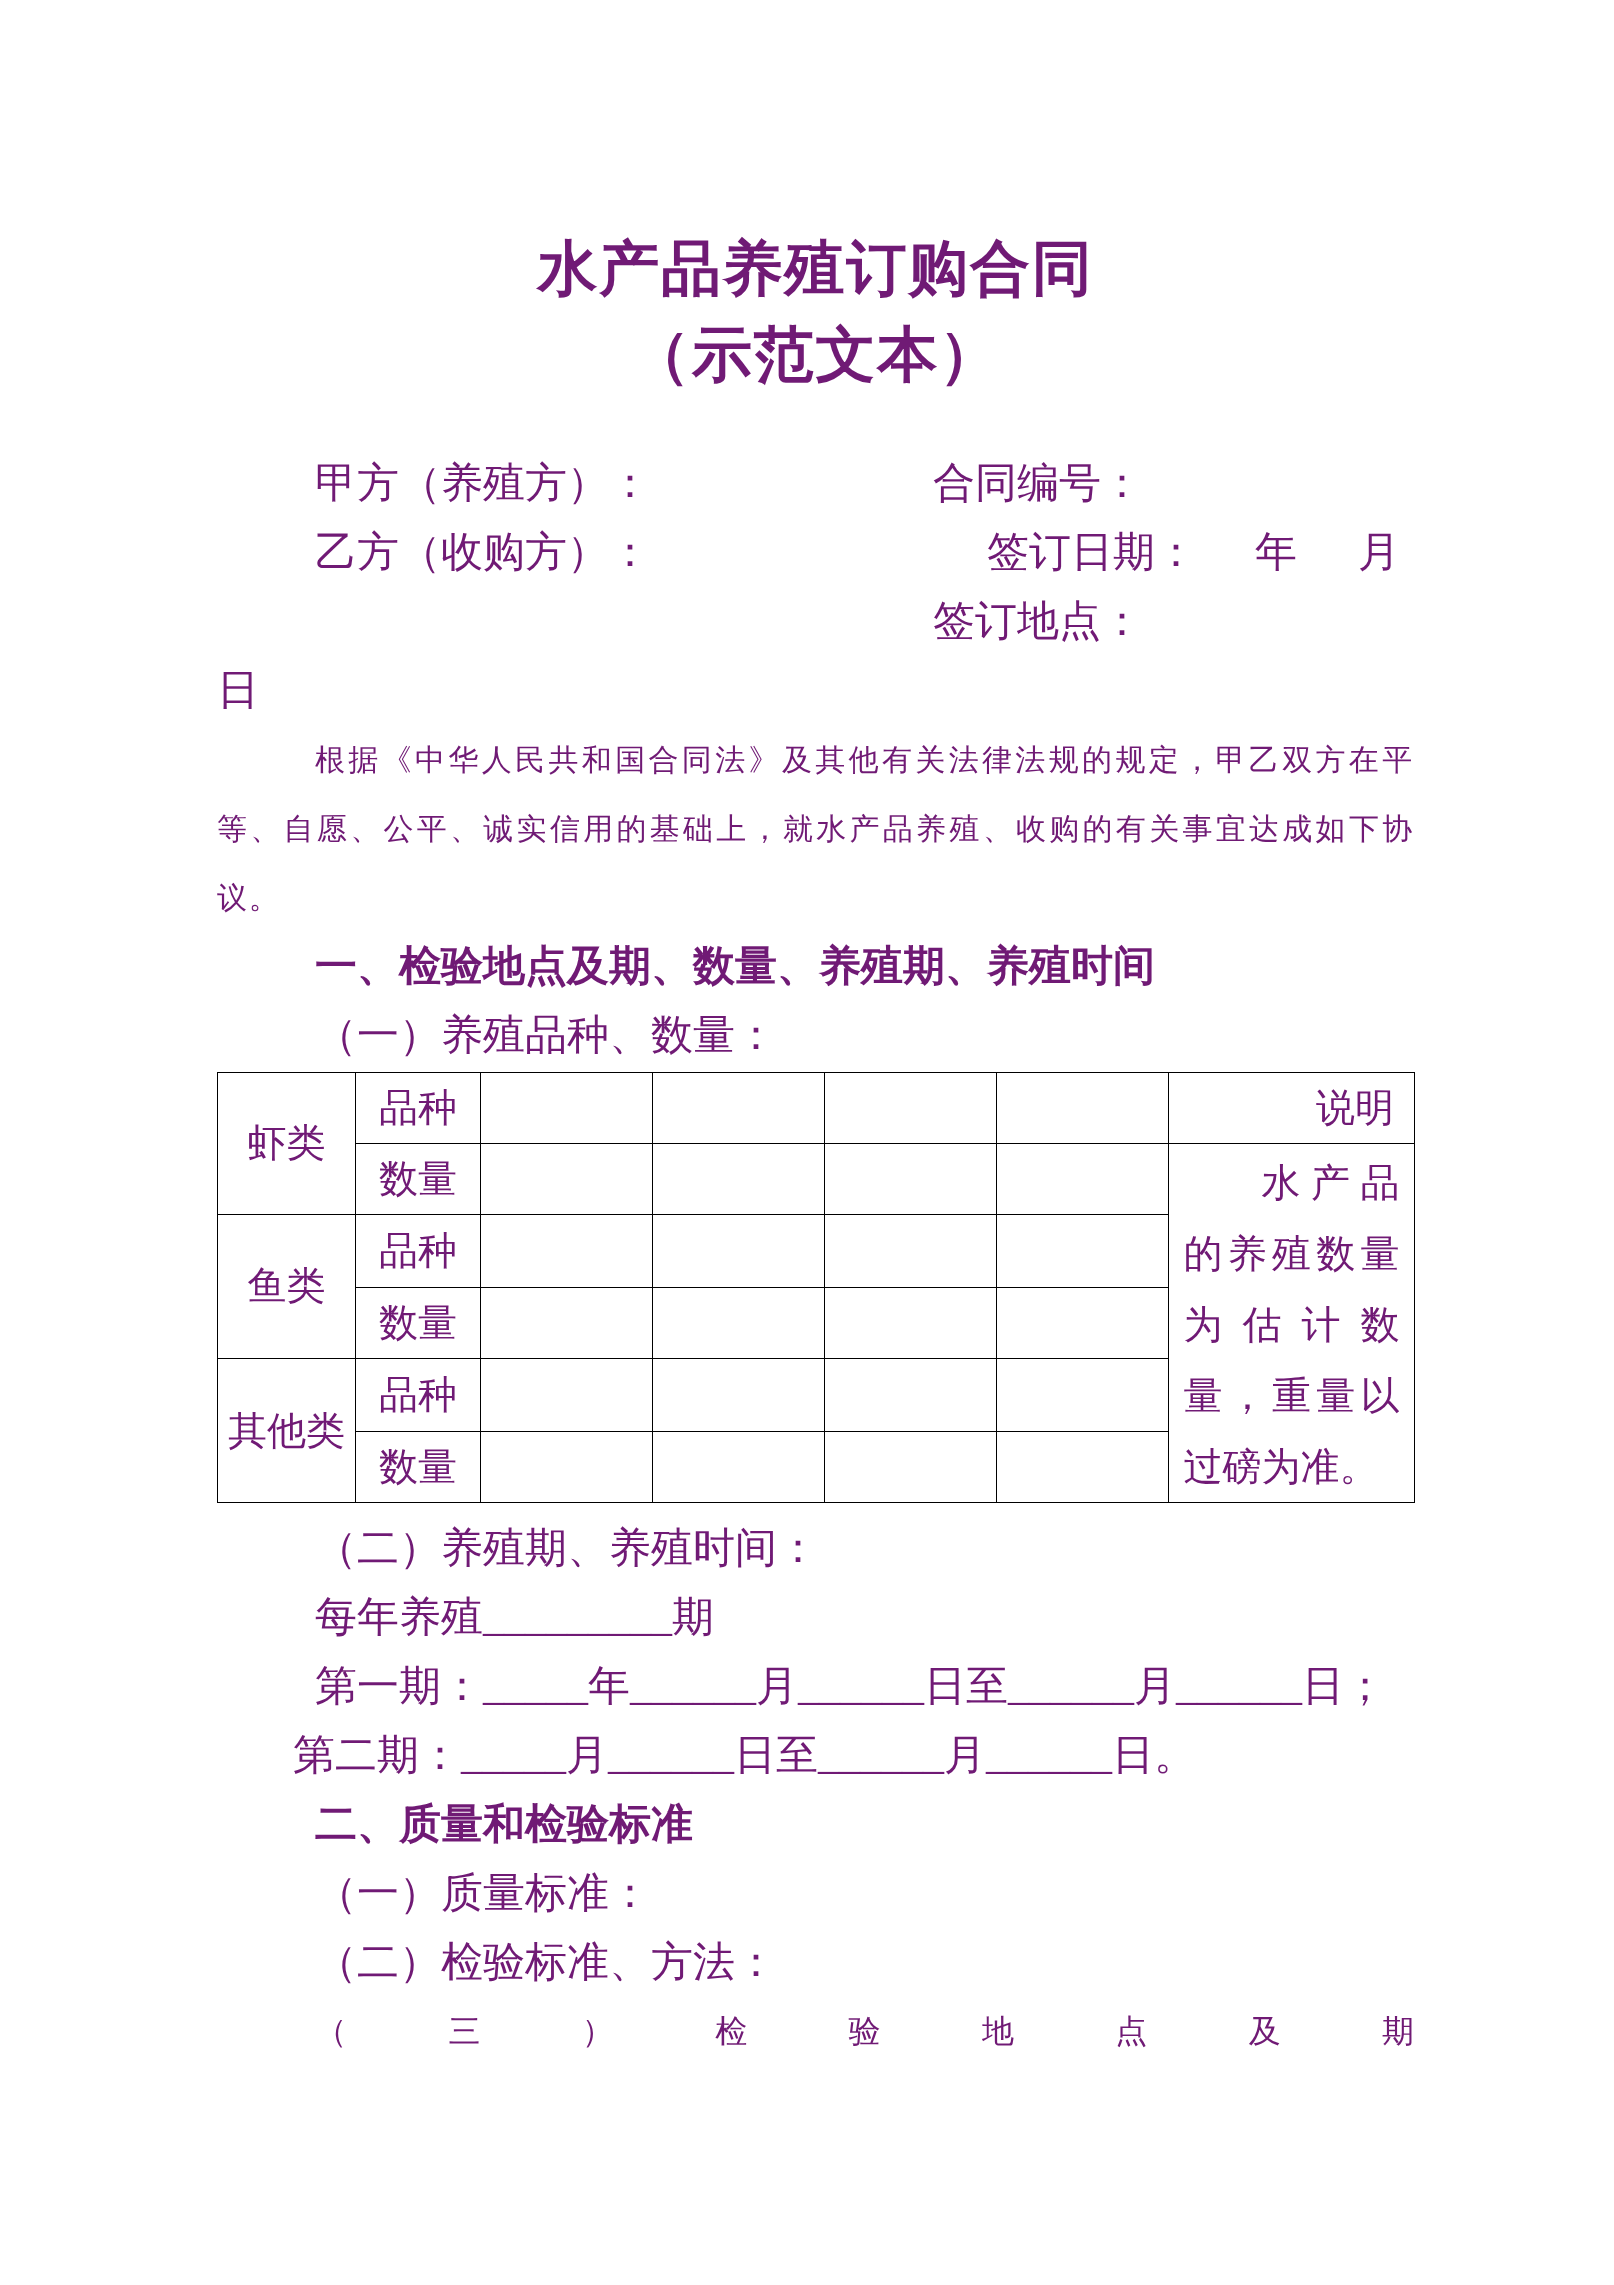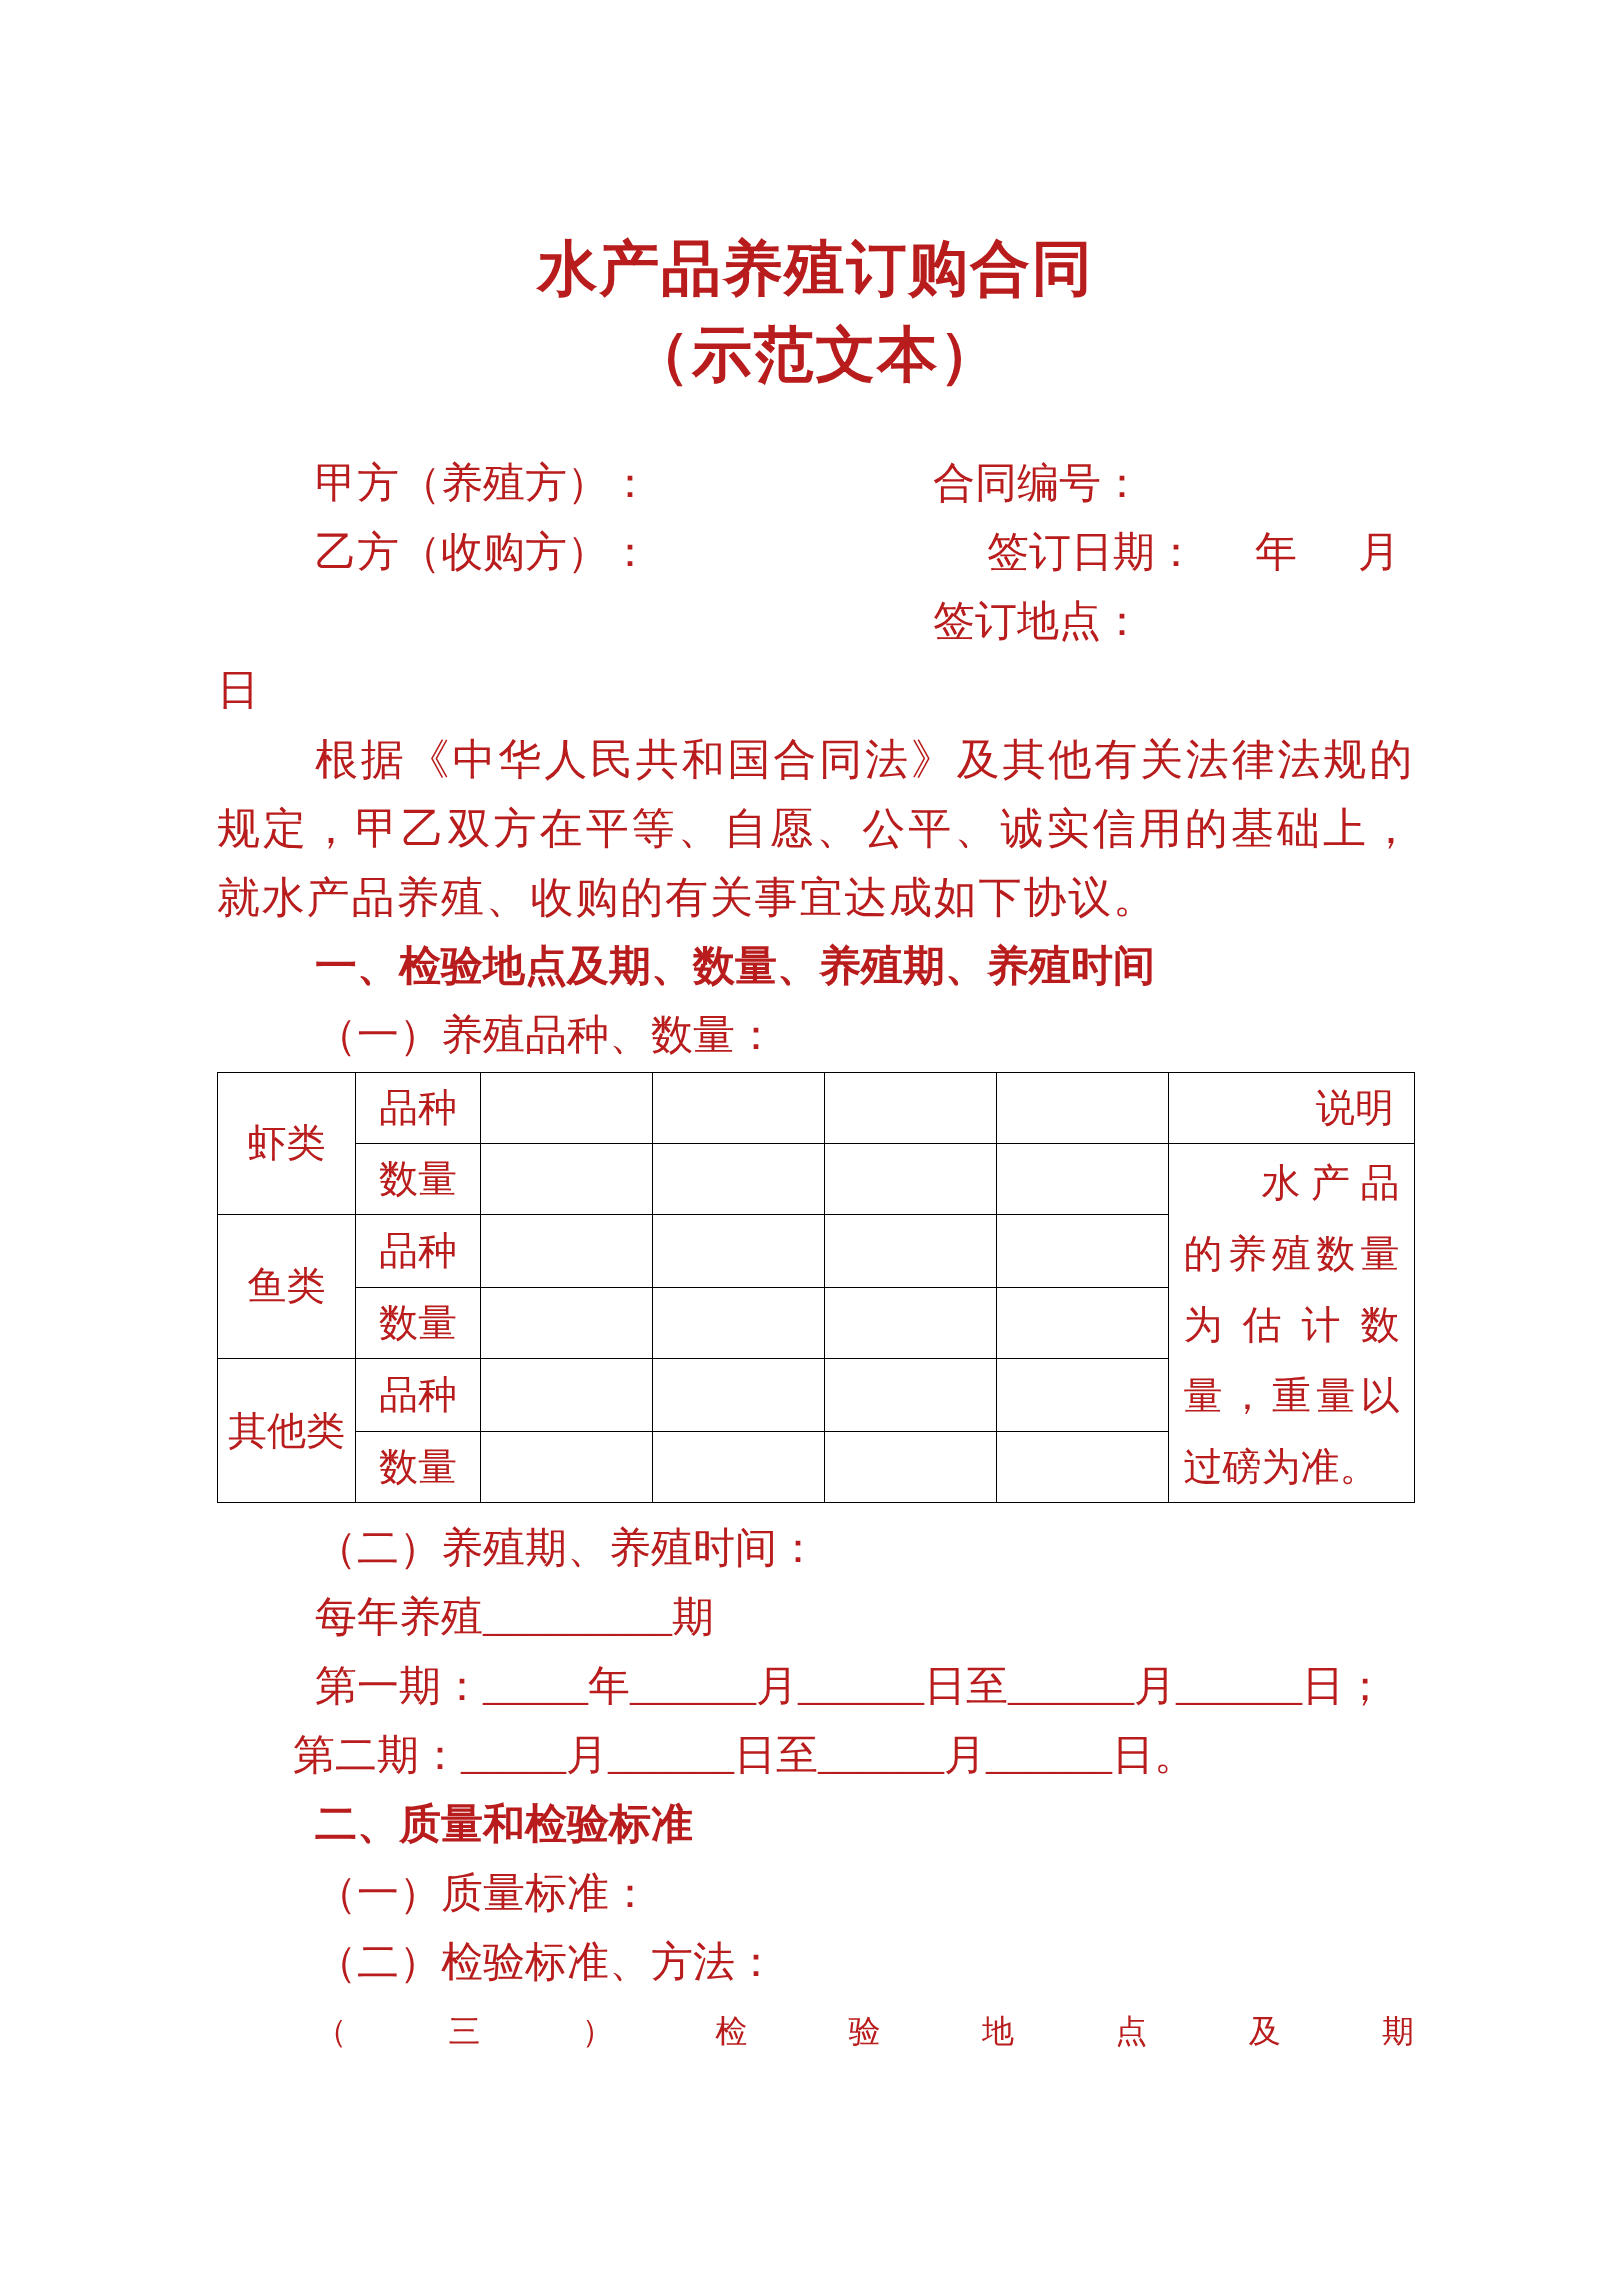--- a/index.html
+++ b/index.html
@@ -1,21 +1,21 @@
 <!DOCTYPE html>
 <html style="font-size:14.5px"><head>
 <meta charset="utf-8">
 <style>
   * { margin: 0; padding: 0; box-sizing: border-box; }
   html, body { background: #ffffff; }
   .page {
     width: 1615px;
     height: 2285px;
     background: #ffffff;
-    color: #b91c1c;
+    color: #701a75;
     font-family: "Liberation Serif", serif;
     position: relative;
     overflow: hidden;
   }
   .content {
     position: absolute;
     left: 217px;
     top: 226px;
     width: 1197px;
   }
@@ -29,21 +29,21 @@
   .line {
     font-size: 42px;
     line-height: 69px;
     position: relative;
     white-space: nowrap;
   }
   .indent { padding-left: 98px; }
   .first-block { margin-top: 51px; }
   .abs { position: absolute; top: 0; }
   .preamble {
-    font-size: 43px;
+    font-size: 30px;
     line-height: 69px;
     text-align: justify;
     text-indent: 98px;
     letter-spacing: 1.8px;
   }
   .bold { font-weight: bold; }
   table.farm {
     border-collapse: collapse;
     table-layout: fixed;
     width: 1197px;

